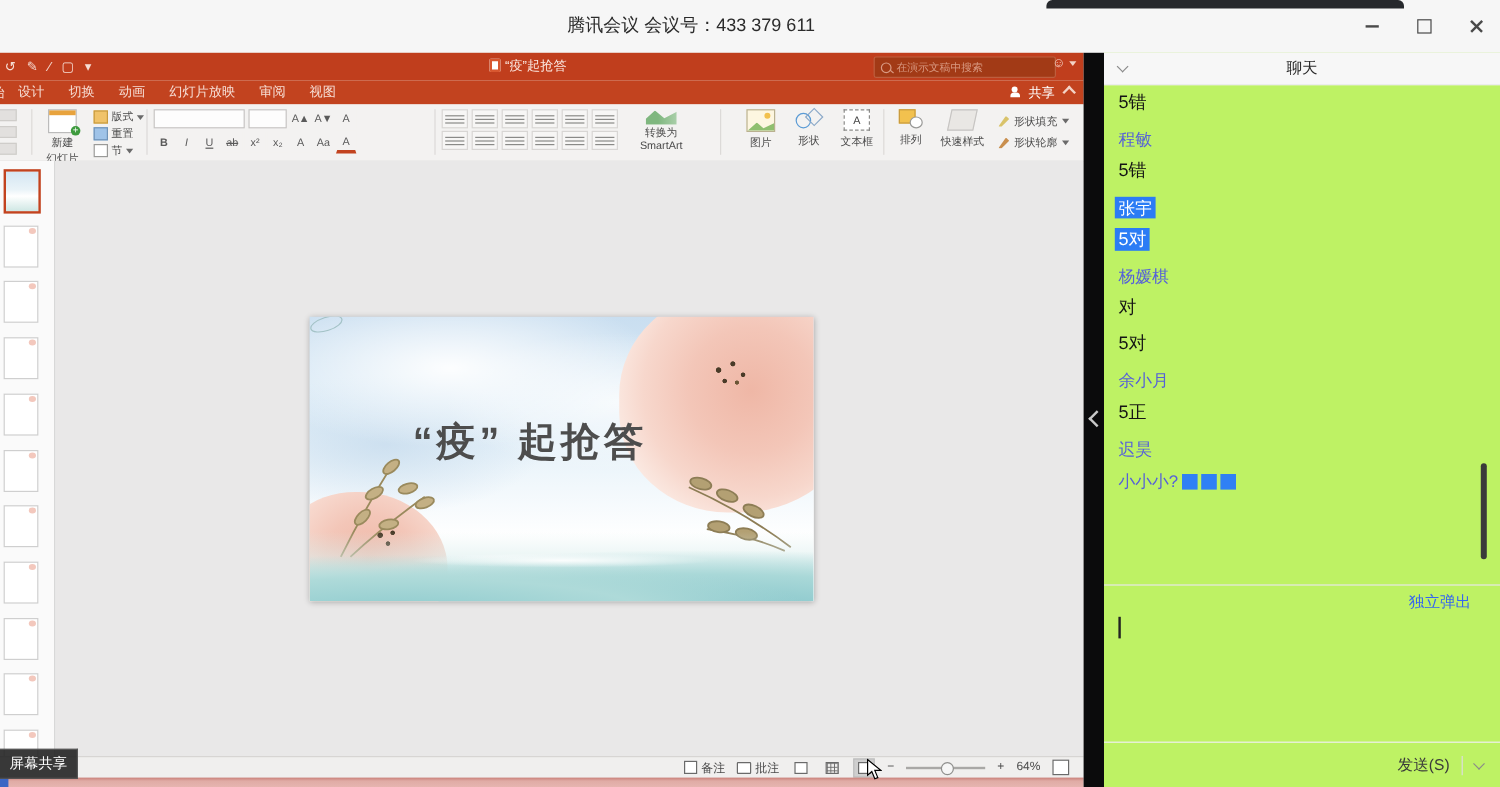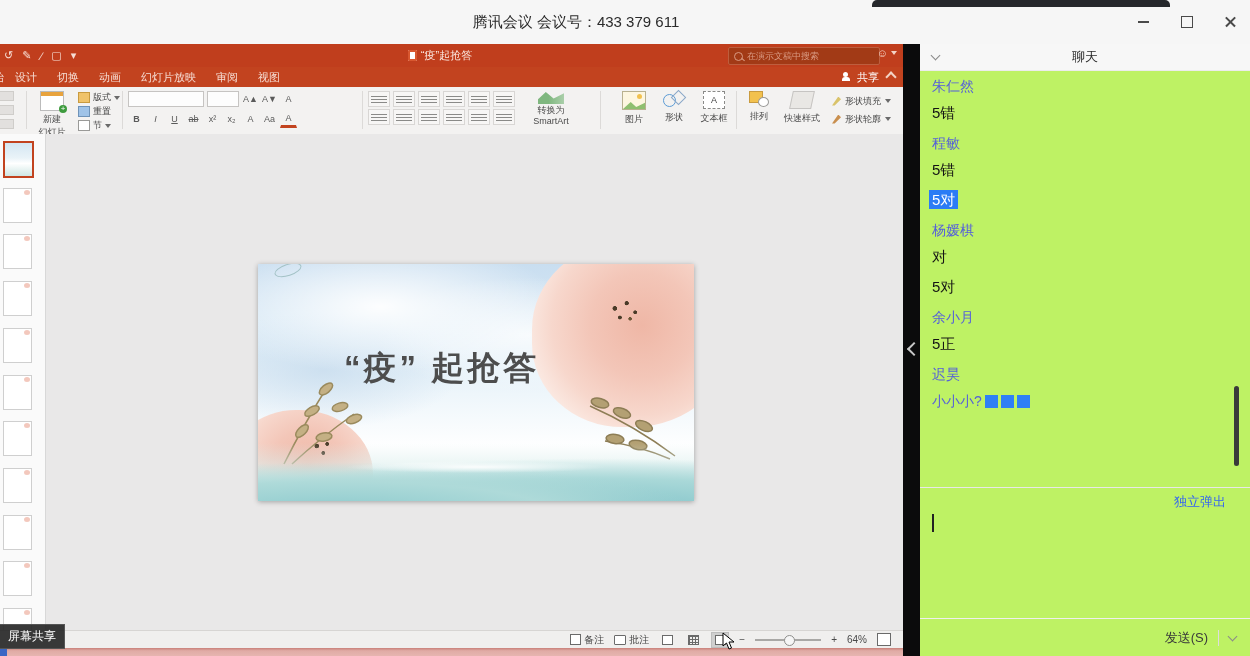--- a/index.html
+++ b/index.html
@@ -92,21 +92,21 @@
   #thumb-pane{position:absolute;left:0;top:0;width:45px;height:100%;background:#fafafa;border-right:1px solid #d8d8d8;}
   .thumb{position:absolute;left:3px;width:27px;height:33px;background:#fff;border:1px solid #cfcfcf;}
   .thumb.sel{border:2px solid #c2431f;background:linear-gradient(180deg,#d4e6f2 0%,#e9f3f8 45%,#ffffff 62%,#cfe7e4 100%);}
   .thumb .pdot{position:absolute;right:1px;top:1px;width:6px;height:5px;border-radius:50%;background:#f3c8bd;}
   
   #slide{position:absolute;left:258px;top:130px;width:420px;height:237px;background:
     radial-gradient(60% 40% at 28% 18%,rgba(255,255,255,.95) 0%,rgba(255,255,255,0) 70%),
     radial-gradient(50% 35% at 62% 30%,rgba(255,255,255,.8) 0%,rgba(255,255,255,0) 70%),
     radial-gradient(45% 35% at 15% 45%,rgba(195,217,236,.7) 0%,rgba(195,217,236,0) 70%),
     linear-gradient(180deg,#c9def0 0%,#d9eaf6 30%,#eef6fb 55%,#ffffff 78%);
-    box-shadow:0 1px 5px rgba(0,0,0,.3);overflow:hidden;padding-left:16px;}
+    box-shadow:0 1px 5px rgba(0,0,0,.3);overflow:hidden;}
   #slide-title{position:absolute;left:86px;top:82px;font-size:33px;font-weight:800;color:#4d4d4d;letter-spacing:3px;white-space:nowrap;}
   .flower{position:absolute;border-radius:48% 52% 50% 46%;
     background:radial-gradient(circle at 55% 45%,#efb7a6 0%,#f3c6b8 35%,#f7d7cc 60%,#fbeae3 78%,rgba(251,234,227,0) 85%);}
   #flower-tr{right:-38px;top:-22px;width:200px;height:185px;}
   #flower-tr::after{content:"";position:absolute;left:38%;top:30%;width:34px;height:26px;
     background:radial-gradient(circle at 20% 40%,#4a3b28 2px,transparent 2.6px),
     radial-gradient(circle at 55% 20%,#4a3b28 1.8px,transparent 2.4px),
     radial-gradient(circle at 80% 55%,#4a3b28 1.6px,transparent 2.2px),
     radial-gradient(circle at 35% 75%,#4a3b28 1.6px,transparent 2.2px),
     radial-gradient(circle at 65% 80%,#6b5636 1.5px,transparent 2px);}
@@ -508,24 +508,24 @@
 </div>
 
 <div id="chat-panel">
   <div id="chat-header">
     <div id="chat-collapse">
         <i></i>
       </div>
     <div class="title">聊天</div>
   </div>
   <div id="chat-messages">
-      <div class="msg-name"><span>朱仁然</span></div>
       <div class="msg-text"><span>5错</span></div>
       <div class="msg-name"><span>程敏</span></div>
       <div class="msg-text"><span>5错</span></div>
+      <div class="msg-name"><span class="selspan">张宇</span></div>
       <div class="msg-text"><span class="selspan">5对</span></div>
       <div class="msg-name"><span>杨媛棋</span></div>
       <div class="msg-text"><span>对</span></div>
       <div class="msg-text"><span>5对</span></div>
       <div class="msg-name"><span>余小月</span></div>
       <div class="msg-text"><span>5正</span></div>
       <div class="msg-name"><span>迟昊</span></div>
       <div class="msg-name"><span>小小小?</span><span class="selbox"></span><span class="selbox"></span><span class="selbox"></span></div>
     </div>
   <div id="chat-scrollbar"></div>

